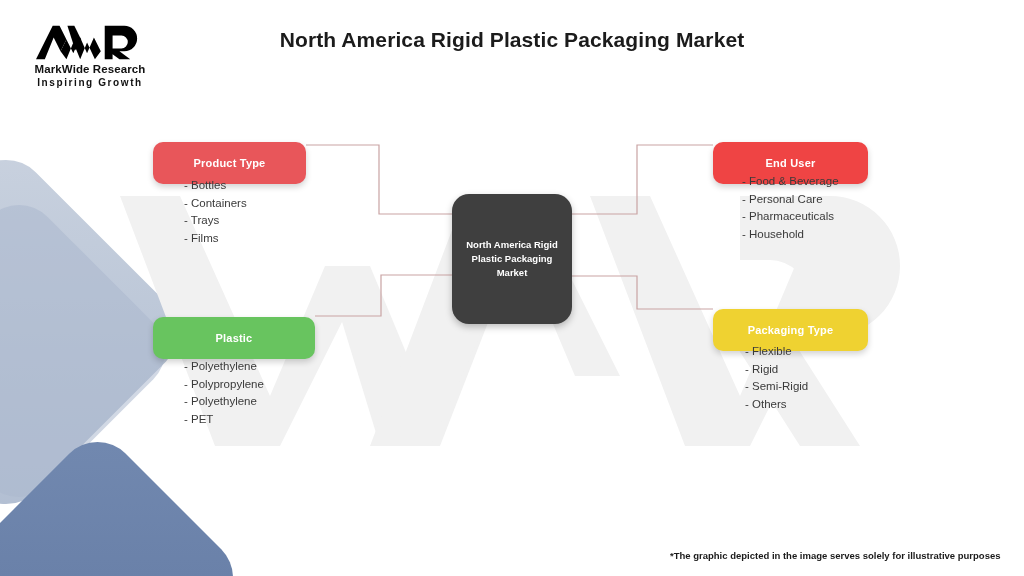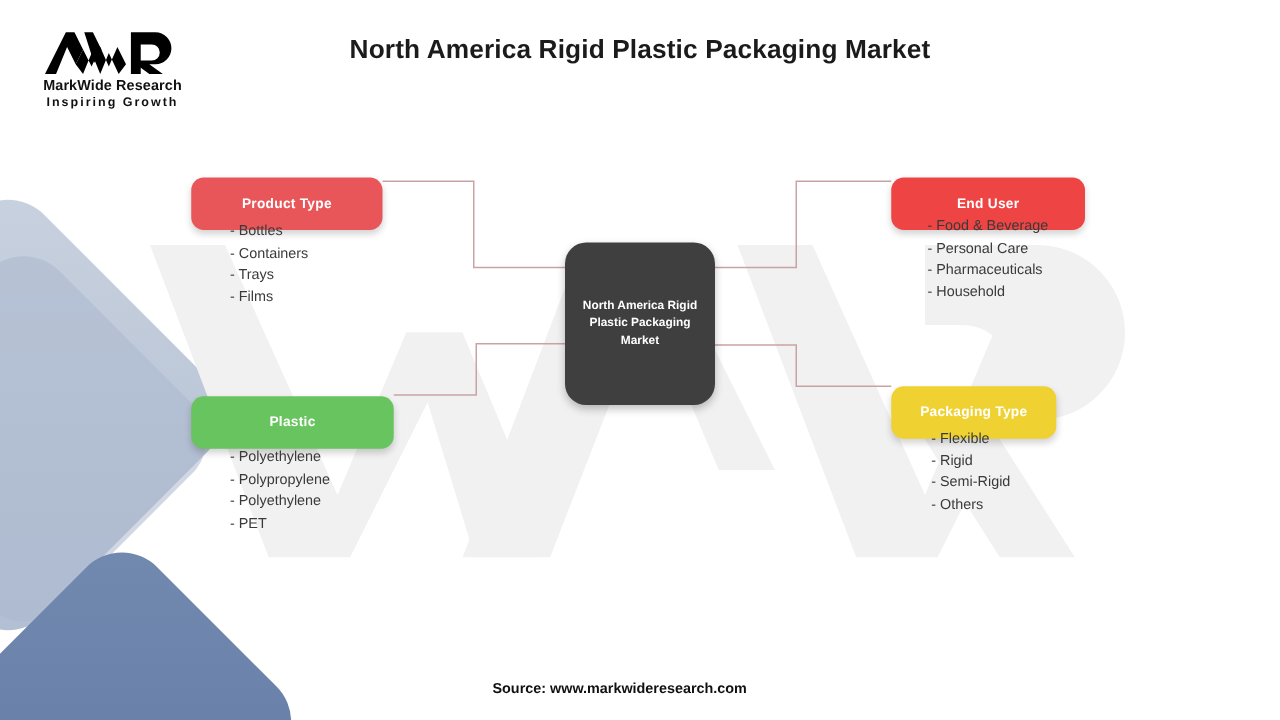--- a/index.html
+++ b/index.html
@@ -147,21 +147,21 @@
     color: #ffffff;
     font-size: 11px;
     font-weight: bold;
     letter-spacing: .2px;
     white-space: nowrap;
   }
 
   .pill-product  { left: 153px; top: 123px; width: 153px; }
   .pill-material { left: 153px; top: 298px; width: 162px; }
   .pill-enduser  { left: 713px; top: 123px; width: 155px; }
-  .pill-packaging{ left: 713px; top: 290px; width: 132px; }
+  .pill-packaging{ left: 713px; top: 290px; width: 155px; }
 
   
   .item-list { position: absolute; }
   .item-list .item {
     font-size: 11.5px;
     color: #3a3a3a;
     line-height: 17.5px;
     white-space: nowrap;
   }
   .list-product  { left: 184px; top: 177px; }
@@ -271,15 +271,15 @@
   <div class="pill pill-packaging" style="background:#efd231">
     <span class="pill-label">Packaging Type</span>
   </div>
   <div class="item-list list-packaging">
     <div class="item">- Flexible</div>
     <div class="item">- Rigid</div>
     <div class="item">- Semi-Rigid</div>
     <div class="item">- Others</div>
   </div>
 
-  <div class="source">Source: www.markwideresearch.com</div>
+  <div class="disclaimer">*The graphic depicted in the image serves solely for illustrative purposes</div>
 
 </div>
 
 </body></html>

